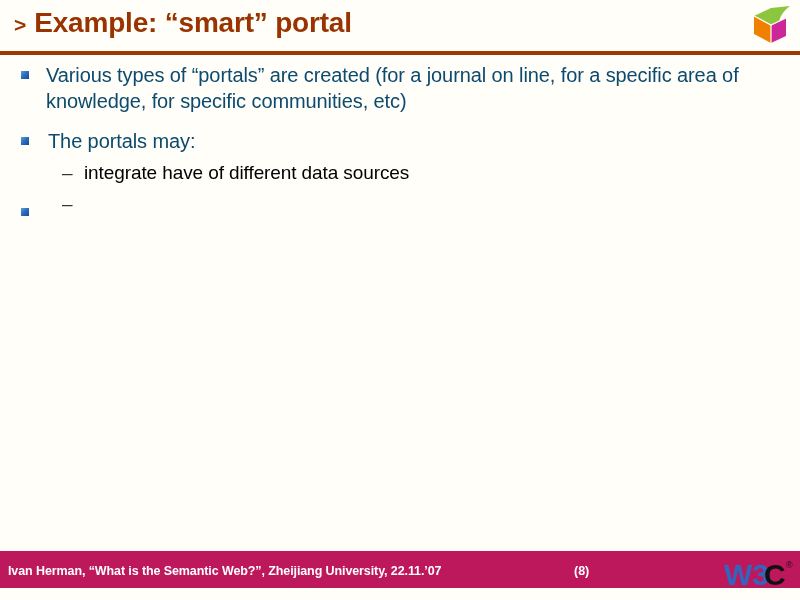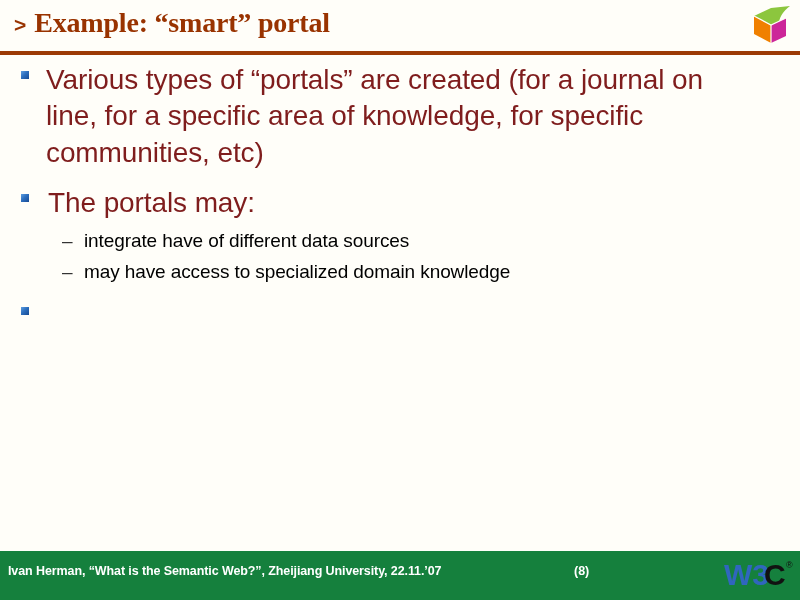--- a/index.html
+++ b/index.html
@@ -43,21 +43,20 @@
     font-weight: bold;
     color: #993300;
     margin-right: 9px;
     letter-spacing: -1px;
   }
   .title-text {
     font-size: 28px;
     font-weight: bold;
     color: #993300;
     letter-spacing: -0.2px;
-    font-family: Liberation Serif, serif;
   }
   .header-rule {
     position: absolute;
     left: 0;
     top: 51px;
     width: 800px;
     height: 4px;
     background: #9C3A06;
   }
 
@@ -75,22 +74,22 @@
     position: absolute;
     left: 0;
     top: 62px;
     width: 800px;
   }
 
   .bullet-l1 {
     position: relative;
     margin: 0 0 3px 0;
     padding: 0 40px 0 46px;
-    font-size: 28px;
-    color: #7f1d1d;
+    font-size: 20px;
+    color: #0c4a6e;
     line-height: 1.30;
     letter-spacing: -0.1px;
   }
   .bullet-l1 .marker-sq {
     position: absolute;
     left: 21px;
     top: 9px;
     width: 8px;
     height: 8px;
     background: linear-gradient(135deg, #5f9ee0 0%, #2d6fbe 45%, #174a94 100%);
@@ -118,22 +117,22 @@
   }
 
   .gap-before-last { margin-top: 12px; }
 
   
   .footer {
     position: absolute;
     left: 0;
     top: 551px;
     width: 800px;
-    height: 49px;
-    background: #15803d;
+    height: 37px;
+    background: #be185d;
   }
   .footer-text {
     position: absolute;
     left: 8px;
     top: 13px;
     font-size: 12.5px;
     font-weight: bold;
     color: #FFFFFF;
     white-space: nowrap;
     letter-spacing: -0.1px;
@@ -193,21 +192,20 @@
       <span>The portals may:</span>
     </div>
 
     <div class="sub-list">
       <div class="bullet-l2">
         <span class="marker-dash">–</span>
         <span>integrate have of different data sources</span>
       </div>
       <div class="bullet-l2">
         <span class="marker-dash">–</span>
-        <span>may have access to specialized domain knowledge</span>
       </div>
     </div>
 
     <div class="bullet-l1 gap-before-last">
       <span class="marker-sq"></span>
     </div>
 
   </div>
 
   <div class="footer">

